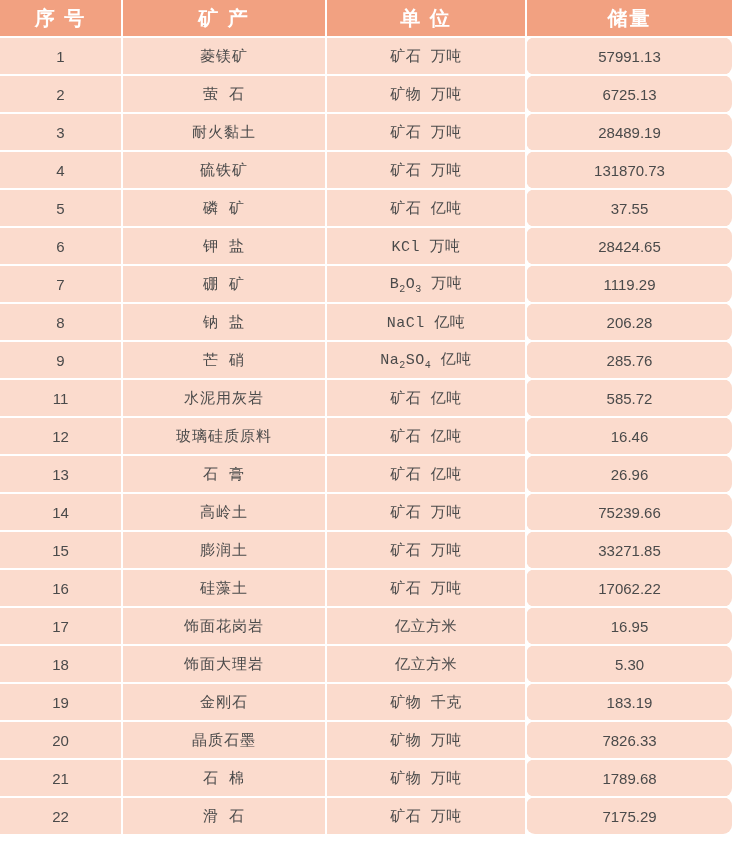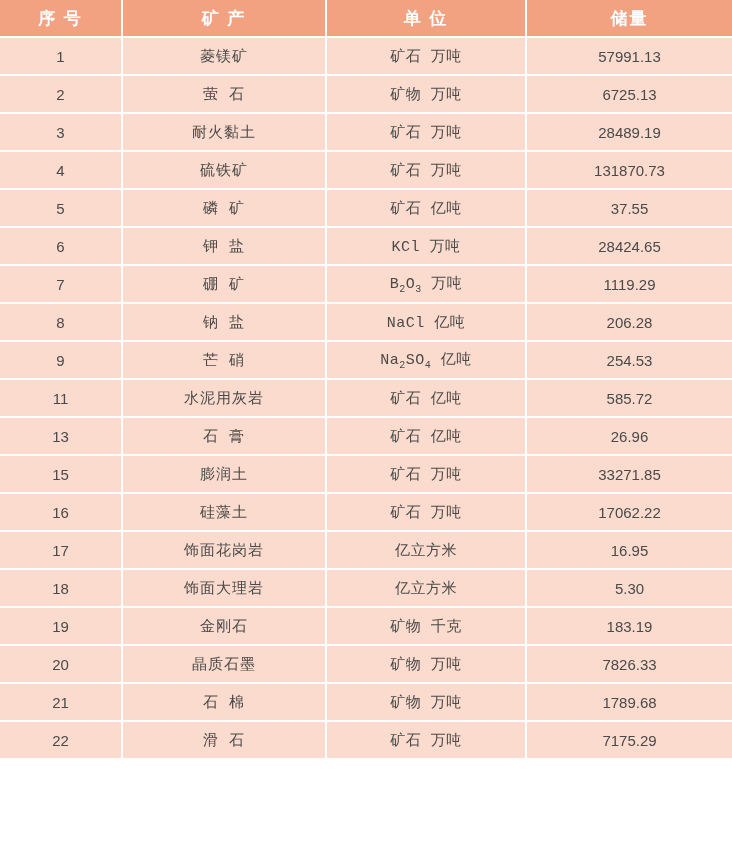--- a/index.html
+++ b/index.html
@@ -20,21 +20,21 @@
     table-layout: fixed;
   }
   table.mineral-table col.c-index { width: 122px; }
   table.mineral-table col.c-name  { width: 204px; }
   table.mineral-table col.c-unit  { width: 200px; }
   table.mineral-table col.c-value { width: 206px; }
 
   thead th {
     background: #f2a181;
     color: #ffffff;
-    font-size: 17px;
+    font-size: 20px;
     font-weight: bold;
     letter-spacing: 2px;
     height: 36px;
     padding: 0;
     text-align: center;
     border-right: 2px solid #ffffff;
     border-bottom: 2px solid #ffffff;
   }
   thead th:last-child { border-right: none; }
 
@@ -49,21 +49,21 @@
     border-bottom: 2px solid #ffffff;
     vertical-align: middle;
     white-space: nowrap;
   }
   tbody td:last-child { border-right: none; }
   tbody tr:last-child td { border-bottom: none; }
 
   tbody td.cell-index { letter-spacing: 0px; }
   tbody td.cell-name  { letter-spacing: 1px; font-family: Liberation Mono, monospace; }
   tbody td.cell-unit  { letter-spacing: 0.5px; font-family: Liberation Mono, monospace; }
-  tbody td.cell-value { letter-spacing: 0px; }
+  tbody td.cell-value { letter-spacing: 0px; border-radius: 9px; }
 
   sub { font-size: 10px; vertical-align: sub; }
 </style>
 </head>
 <body>
 
 <table class="mineral-table">
   <colgroup>
     <col class="c-index">
     <col class="c-name">
@@ -124,33 +124,45 @@
       <tr>
         <td class="cell-index">8</td>
         <td class="cell-name">钠 盐</td>
         <td class="cell-unit">NaCl 亿吨</td>
         <td class="cell-value">206.28</td>
       </tr>
       <tr>
         <td class="cell-index">9</td>
         <td class="cell-name">芒 硝</td>
         <td class="cell-unit">Na<sub>2</sub>SO<sub>4</sub> 亿吨</td>
-        <td class="cell-value">254.53</td>
+        <td class="cell-value">285.76</td>
       </tr>
       <tr>
         <td class="cell-index">11</td>
         <td class="cell-name">水泥用灰岩</td>
         <td class="cell-unit">矿石 亿吨</td>
         <td class="cell-value">585.72</td>
       </tr>
       <tr>
+        <td class="cell-index">12</td>
+        <td class="cell-name">玻璃硅质原料</td>
+        <td class="cell-unit">矿石 亿吨</td>
+        <td class="cell-value">16.46</td>
+      </tr>
+      <tr>
         <td class="cell-index">13</td>
         <td class="cell-name">石 膏</td>
         <td class="cell-unit">矿石 亿吨</td>
         <td class="cell-value">26.96</td>
+      </tr>
+      <tr>
+        <td class="cell-index">14</td>
+        <td class="cell-name">高岭土</td>
+        <td class="cell-unit">矿石 万吨</td>
+        <td class="cell-value">75239.66</td>
       </tr>
       <tr>
         <td class="cell-index">15</td>
         <td class="cell-name">膨润土</td>
         <td class="cell-unit">矿石 万吨</td>
         <td class="cell-value">33271.85</td>
       </tr>
       <tr>
         <td class="cell-index">16</td>
         <td class="cell-name">硅藻土</td>

